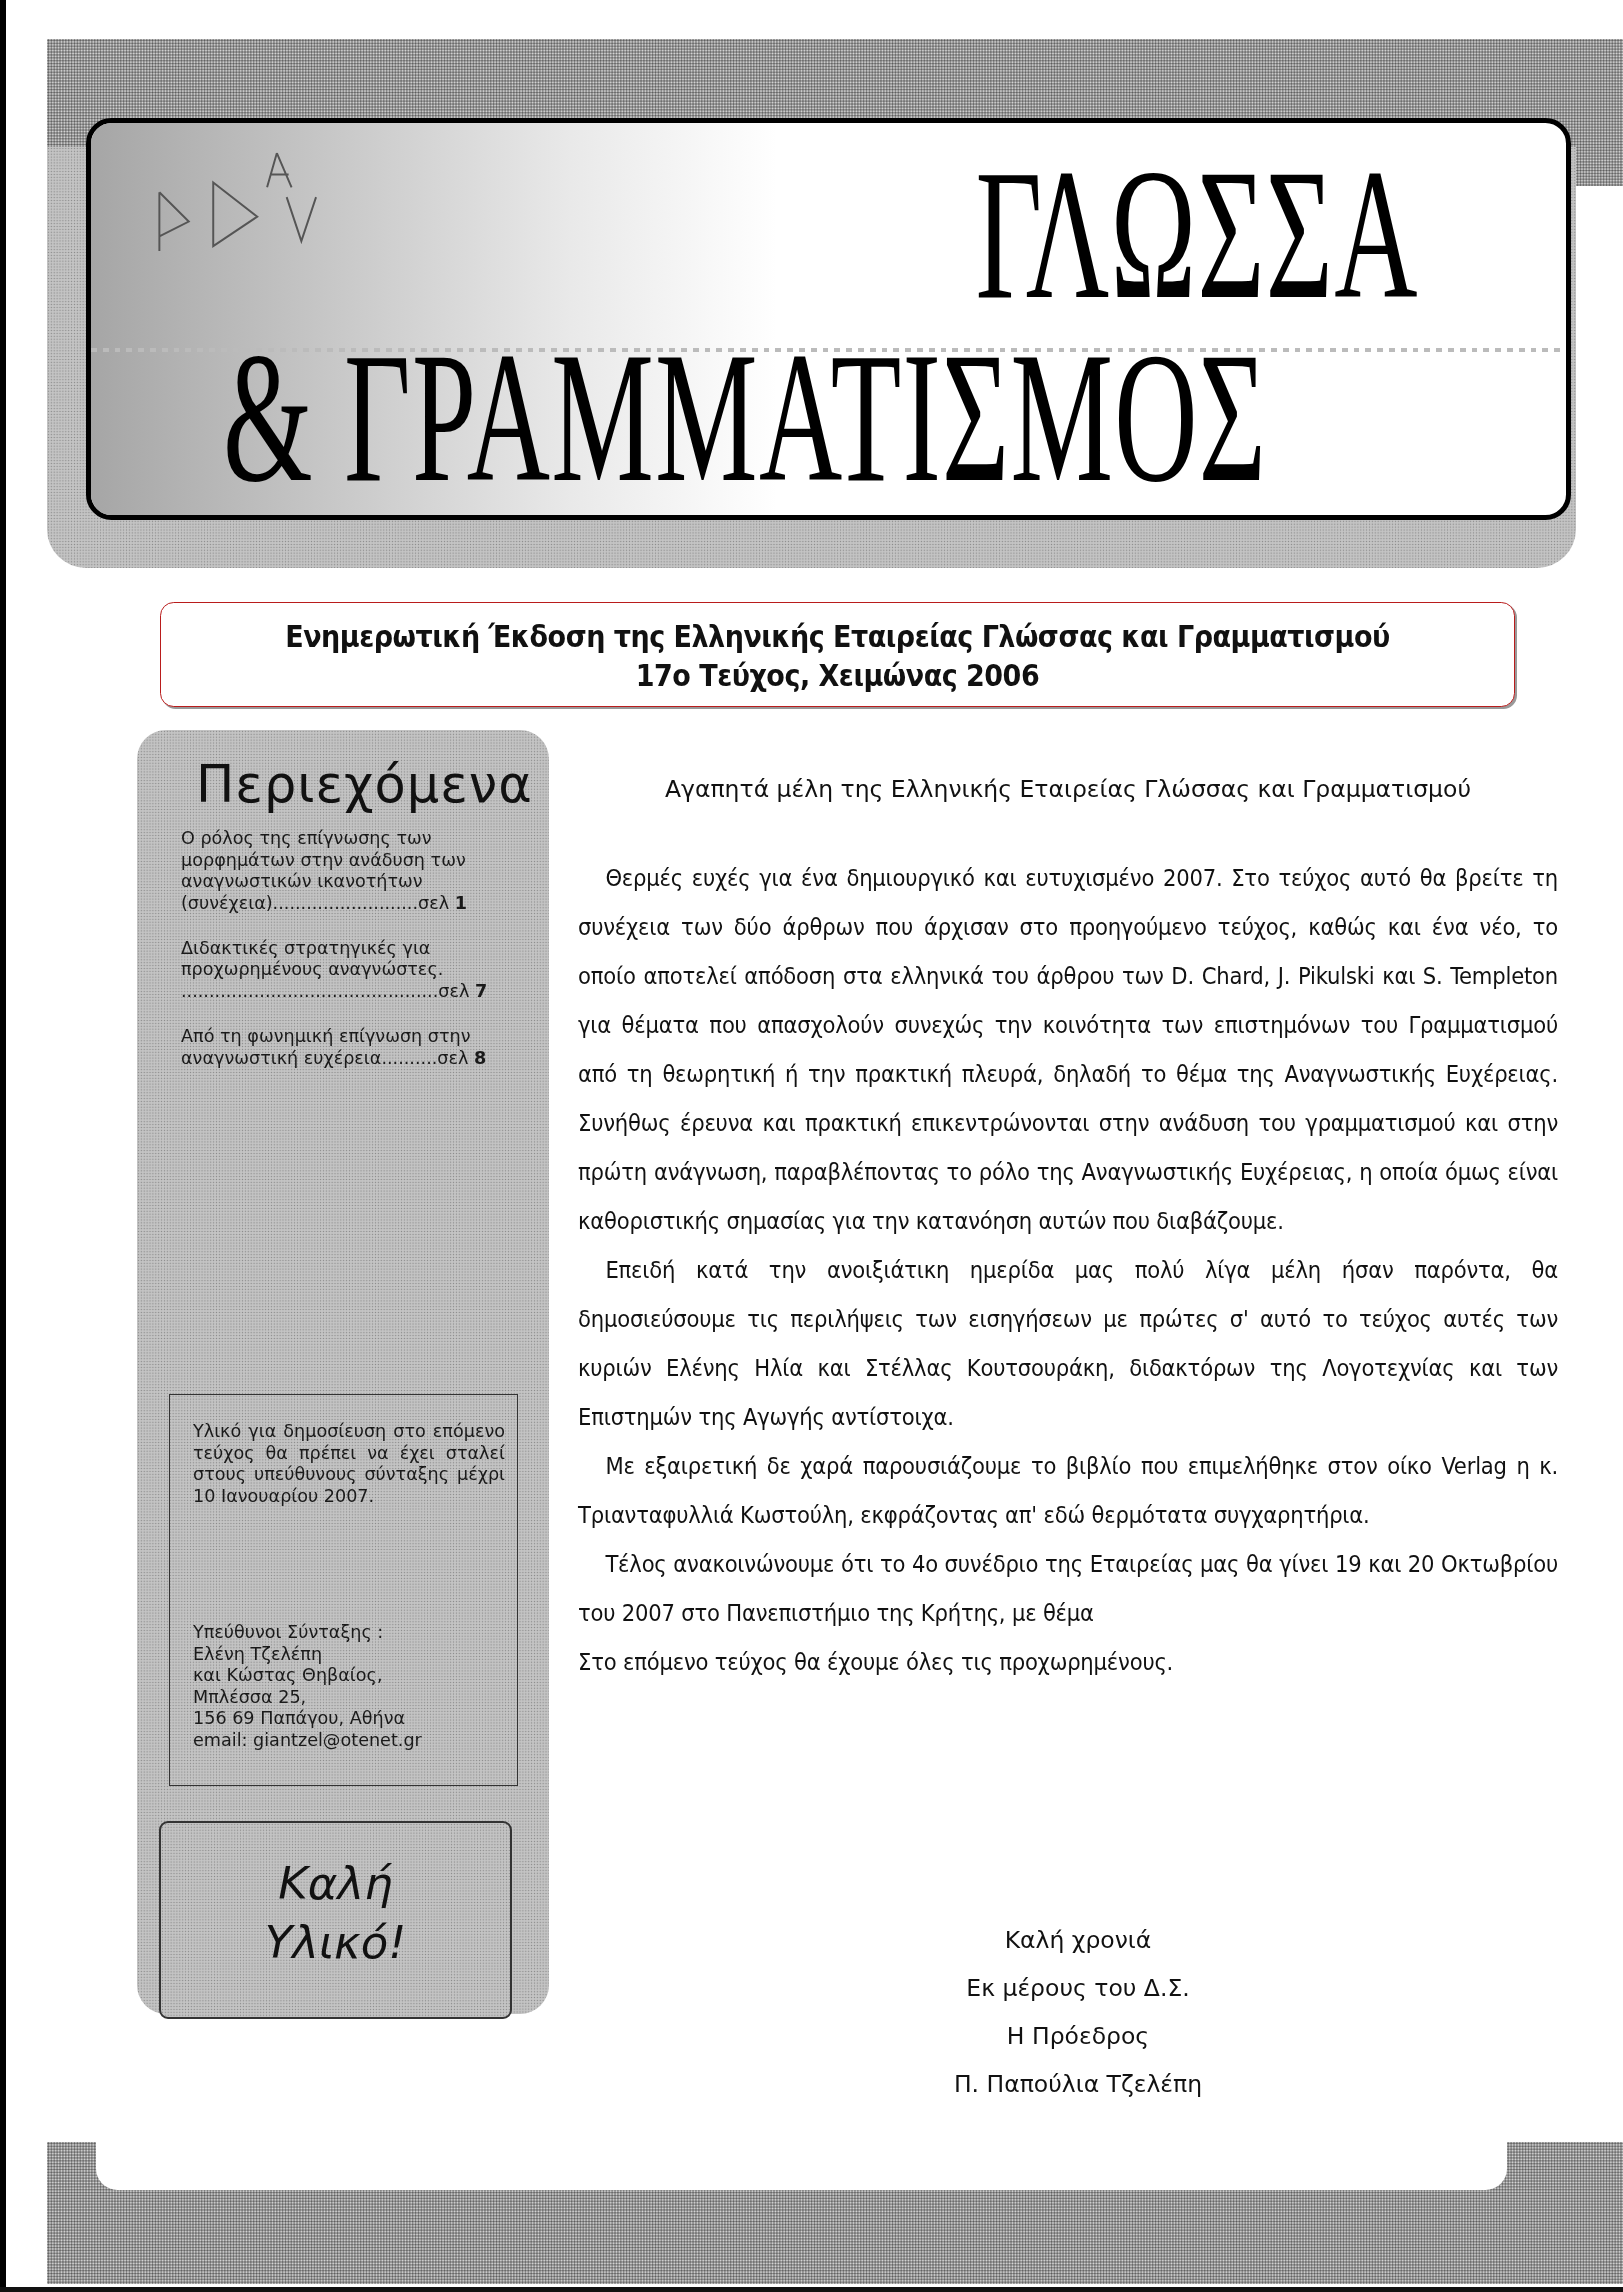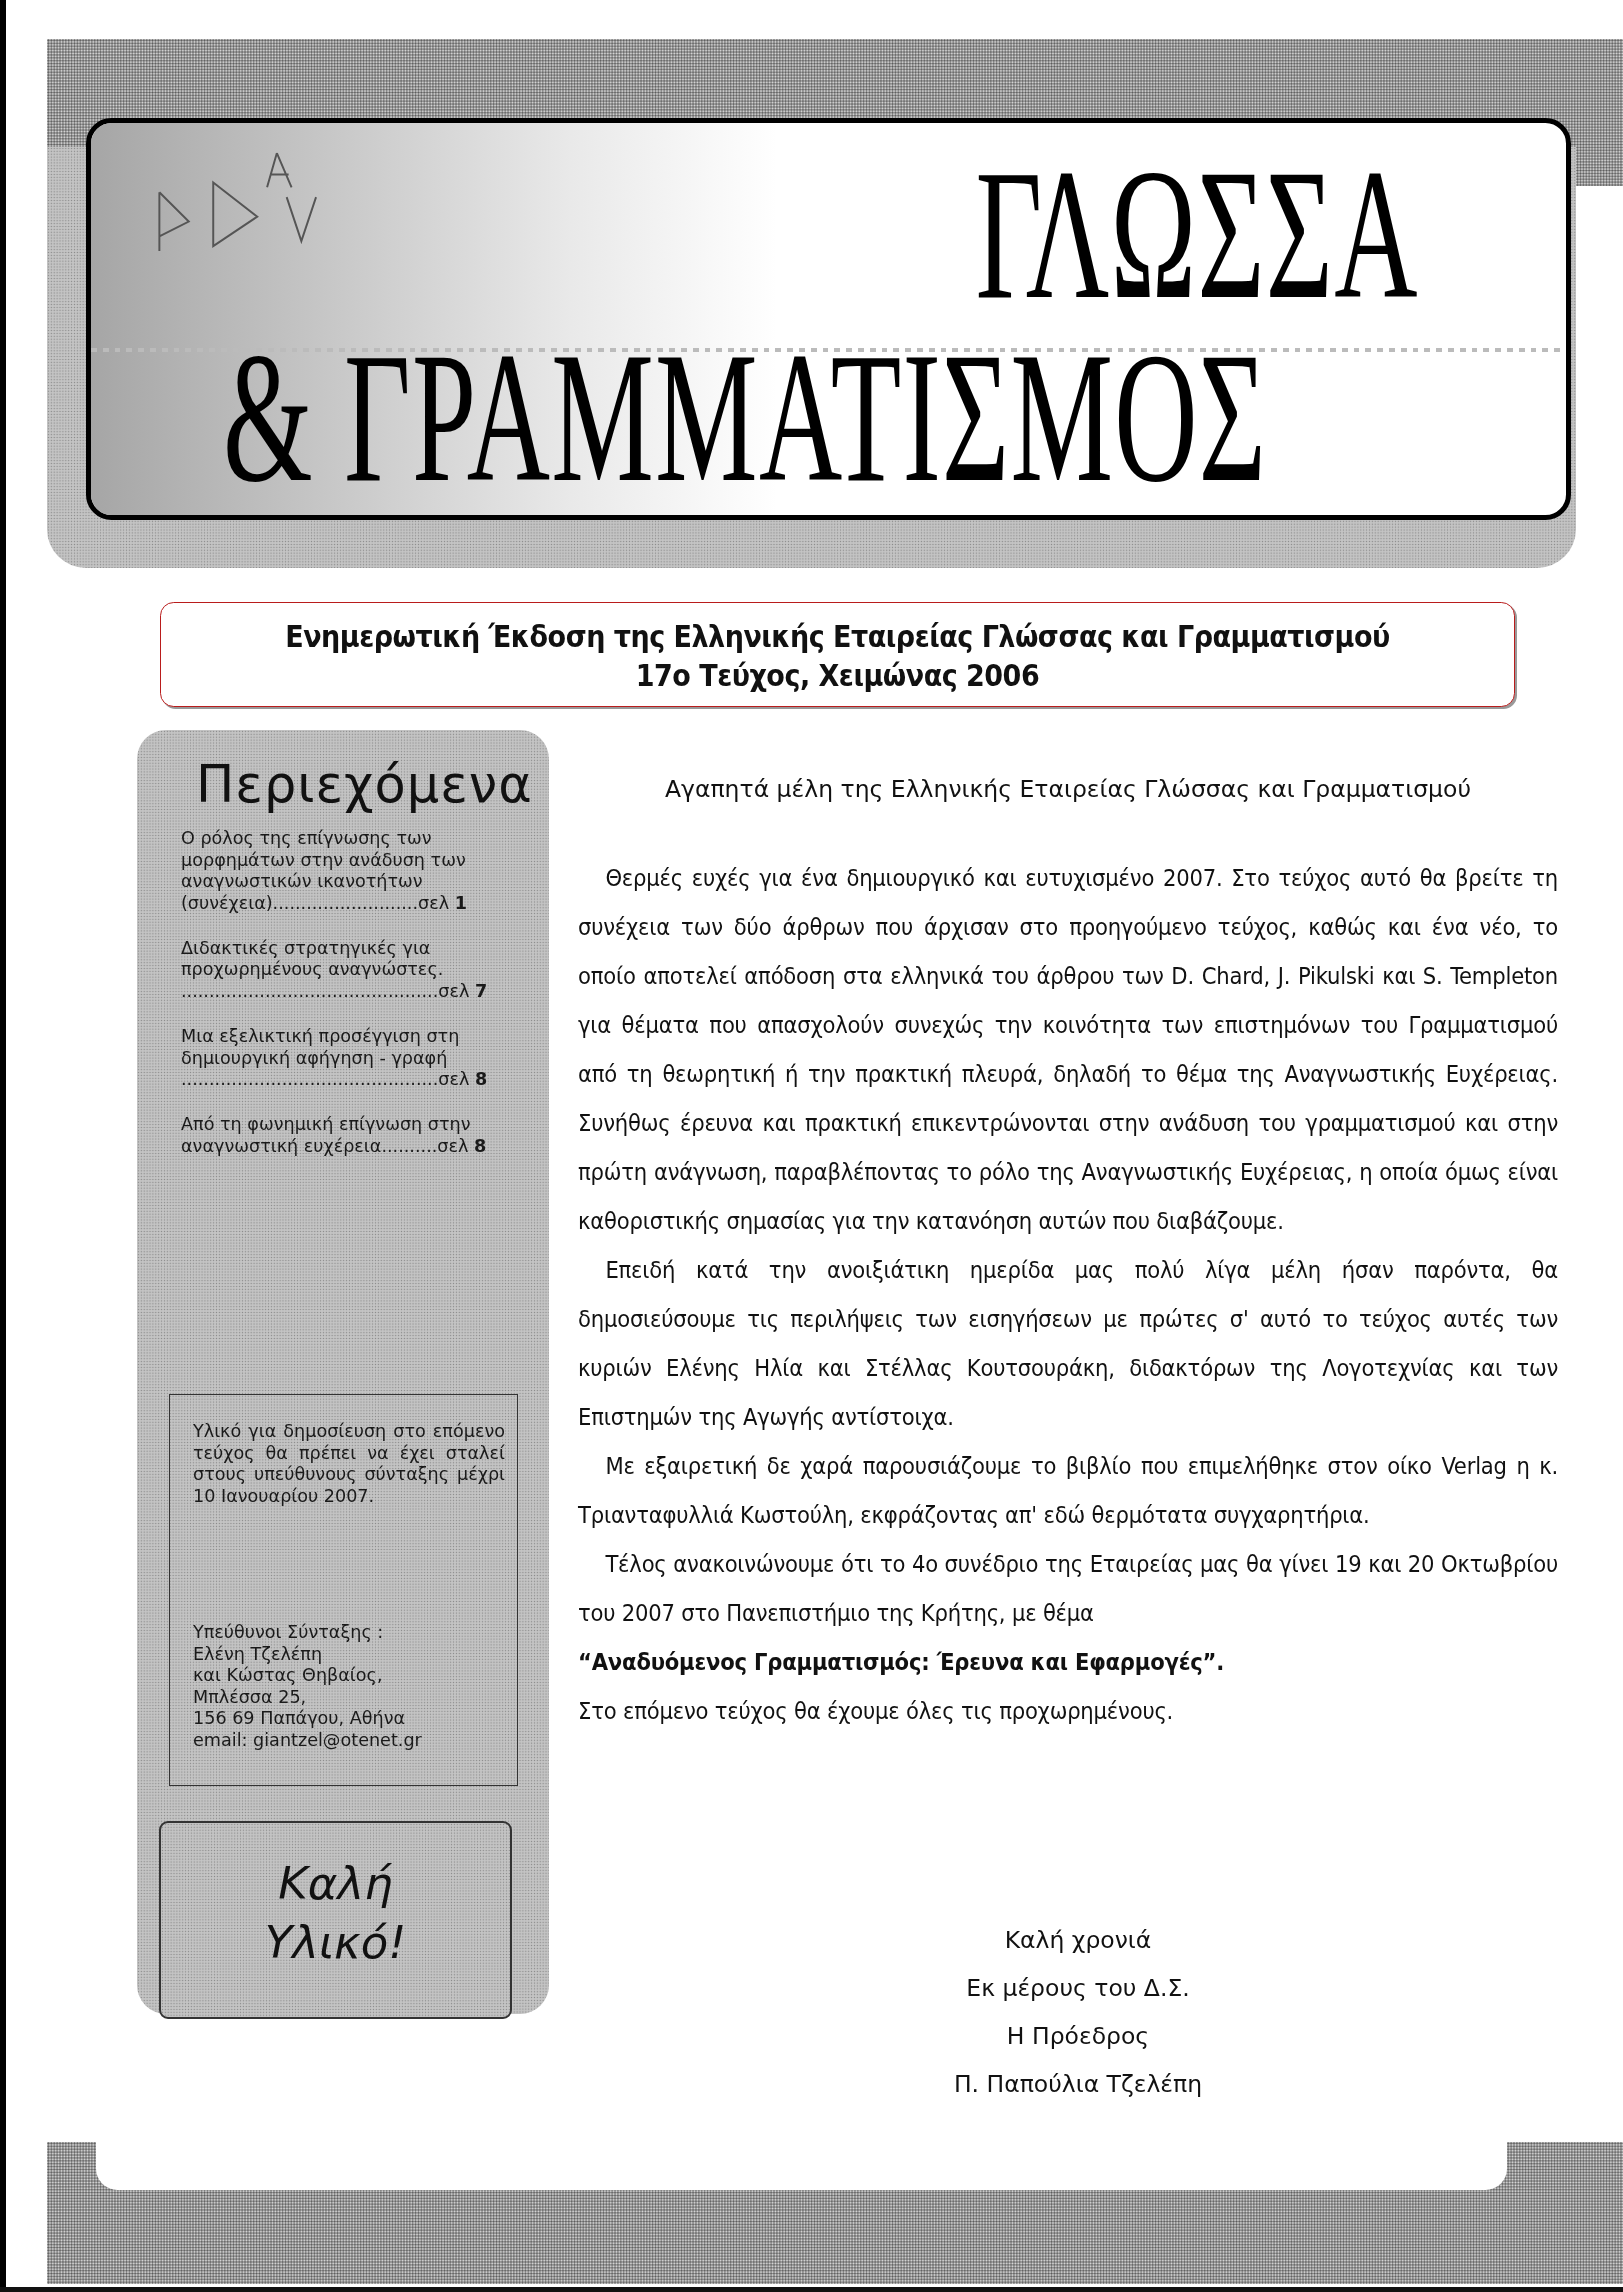--- a/index.html
+++ b/index.html
@@ -135,23 +135,20 @@
 <div class="sidebar halftone-light"></div>
 <div class="toc-title">Περιεχόμενα</div>
 <div class="toc">
   <div class="toc-item">
     <span>Ο ρόλος της επίγνωσης των μορφημάτων στην ανάδυση των αναγνωστικών ικανοτήτων (συνέχεια)..........................</span><span>σελ</span> <span class="pg">1</span>
   </div>
   <div class="toc-item">
     <span>Διδακτικές στρατηγικές για προχωρημένους αναγνώστες. ..............................................</span><span>σελ</span> <span class="pg">7</span>
   </div>
   <div class="toc-item">
-    <span>Μια εξελικτική προσέγγιση στη δημιουργική αφήγηση - γραφή ..............................................</span><span>σελ</span> <span class="pg">8</span>
-  </div>
-  <div class="toc-item">
     <span>Από τη φωνημική επίγνωση στην αναγνωστική ευχέρεια..........</span><span>σελ</span> <span class="pg">8</span>
   </div>
 </div>
 
 <div class="note-box"></div>
 <div class="note-text">Υλικό για δημοσίευση στο επόμενο τεύχος θα πρέπει να έχει σταλεί στους υπεύθυνους σύνταξης μέχρι 10 Ιανουαρίου 2007.</div>
 <div class="editors">
   <div>Υπεύθυνοι Σύνταξης :</div>
   <div>Ελένη Τζελέπη</div>
   <div>και Κώστας Θηβαίος,</div>
@@ -164,21 +161,20 @@
   <div class="g1">Καλή</div>
   <div class="g2">Υλικό!</div>
 </div>
 
 <div class="main">
   <div class="salutation">Αγαπητά μέλη της Ελληνικής Εταιρείας Γλώσσας και Γραμματισμού</div>
   <p class="indent">Θερμές ευχές για ένα δημιουργικό και ευτυχισμένο 2007. Στο τεύχος αυτό θα βρείτε τη συνέχεια των δύο άρθρων που άρχισαν στο προηγούμενο τεύχος, καθώς και ένα νέο, το οποίο αποτελεί απόδοση στα ελληνικά του άρθρου των D. Chard, J. Pikulski και S. Templeton για θέματα που απασχολούν συνεχώς την κοινότητα των επιστημόνων του Γραμματισμού από τη θεωρητική ή την πρακτική πλευρά, δηλαδή το θέμα της Αναγνωστικής Ευχέρειας. Συνήθως έρευνα και πρακτική επικεντρώνονται στην ανάδυση του γραμματισμού και στην πρώτη ανάγνωση, παραβλέποντας το ρόλο της Αναγνωστικής Ευχέρειας, η οποία όμως είναι καθοριστικής σημασίας για την κατανόηση αυτών που διαβάζουμε.</p>
   <p class="indent">Επειδή κατά την ανοιξιάτικη ημερίδα μας πολύ λίγα μέλη ήσαν παρόντα, θα δημοσιεύσουμε τις περιλήψεις των εισηγήσεων με πρώτες σ' αυτό το τεύχος αυτές των κυριών Ελένης Ηλία και Στέλλας Κουτσουράκη, διδακτόρων της Λογοτεχνίας και των Επιστημών της Αγωγής αντίστοιχα.</p>
   <p class="indent">Με εξαιρετική δε χαρά παρουσιάζουμε το βιβλίο που επιμελήθηκε στον οίκο Verlag η κ. Τριανταφυλλιά Κωστούλη, εκφράζοντας απ' εδώ θερμότατα συγχαρητήρια.</p>
   <p class="indent">Τέλος ανακοινώνουμε ότι το 4ο συνέδριο της Εταιρείας μας θα γίνει 19 και 20 Οκτωβρίου του 2007 στο Πανεπιστήμιο της Κρήτης, με θέμα</p>
-  <p class="bold">“Αναδυόμενος Γραμματισμός: Έρευνα και Εφαρμογές”.</p>
   <p>Στο επόμενο τεύχος θα έχουμε όλες τις προχωρημένους.</p>
 </div>
 
 <div class="signoff">
   <div>Καλή χρονιά</div>
   <div>Εκ μέρους του Δ.Σ.</div>
   <div>Η Πρόεδρος</div>
   <div>Π. Παπούλια Τζελέπη</div>
 </div>
 

